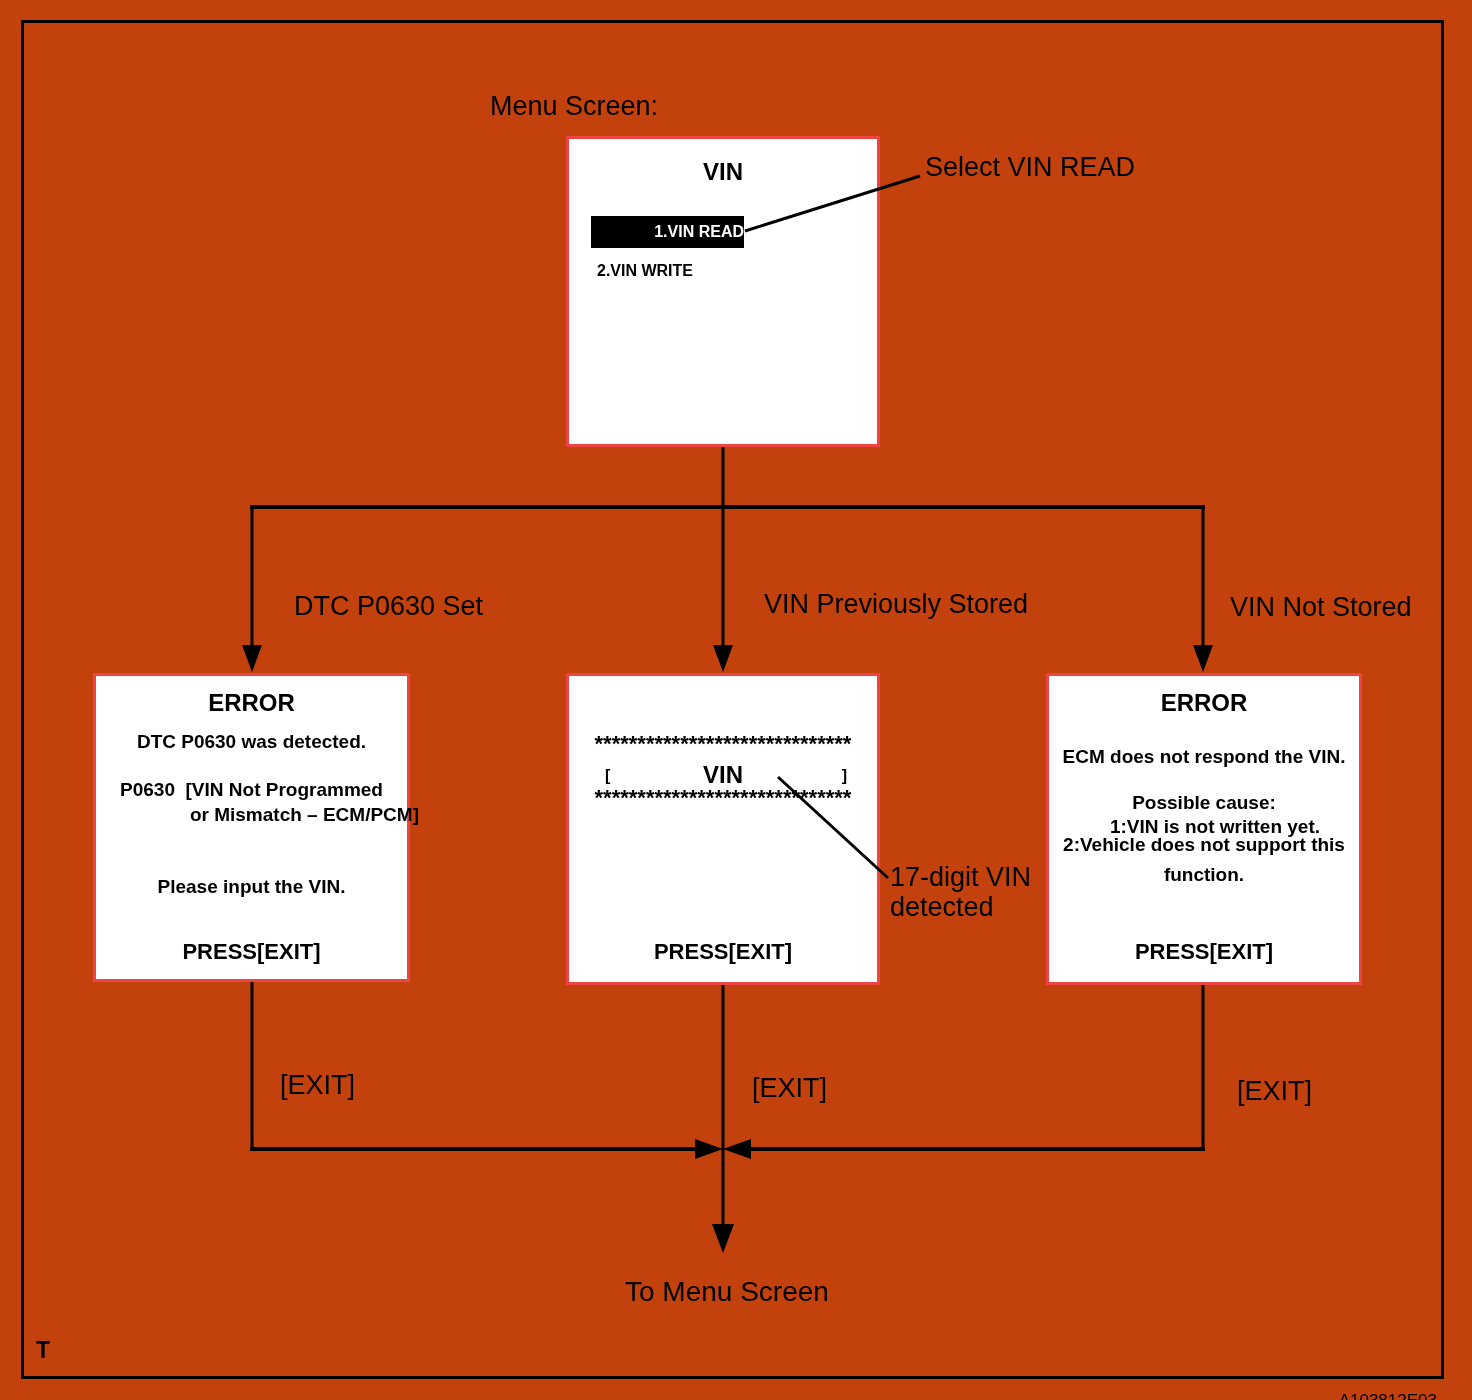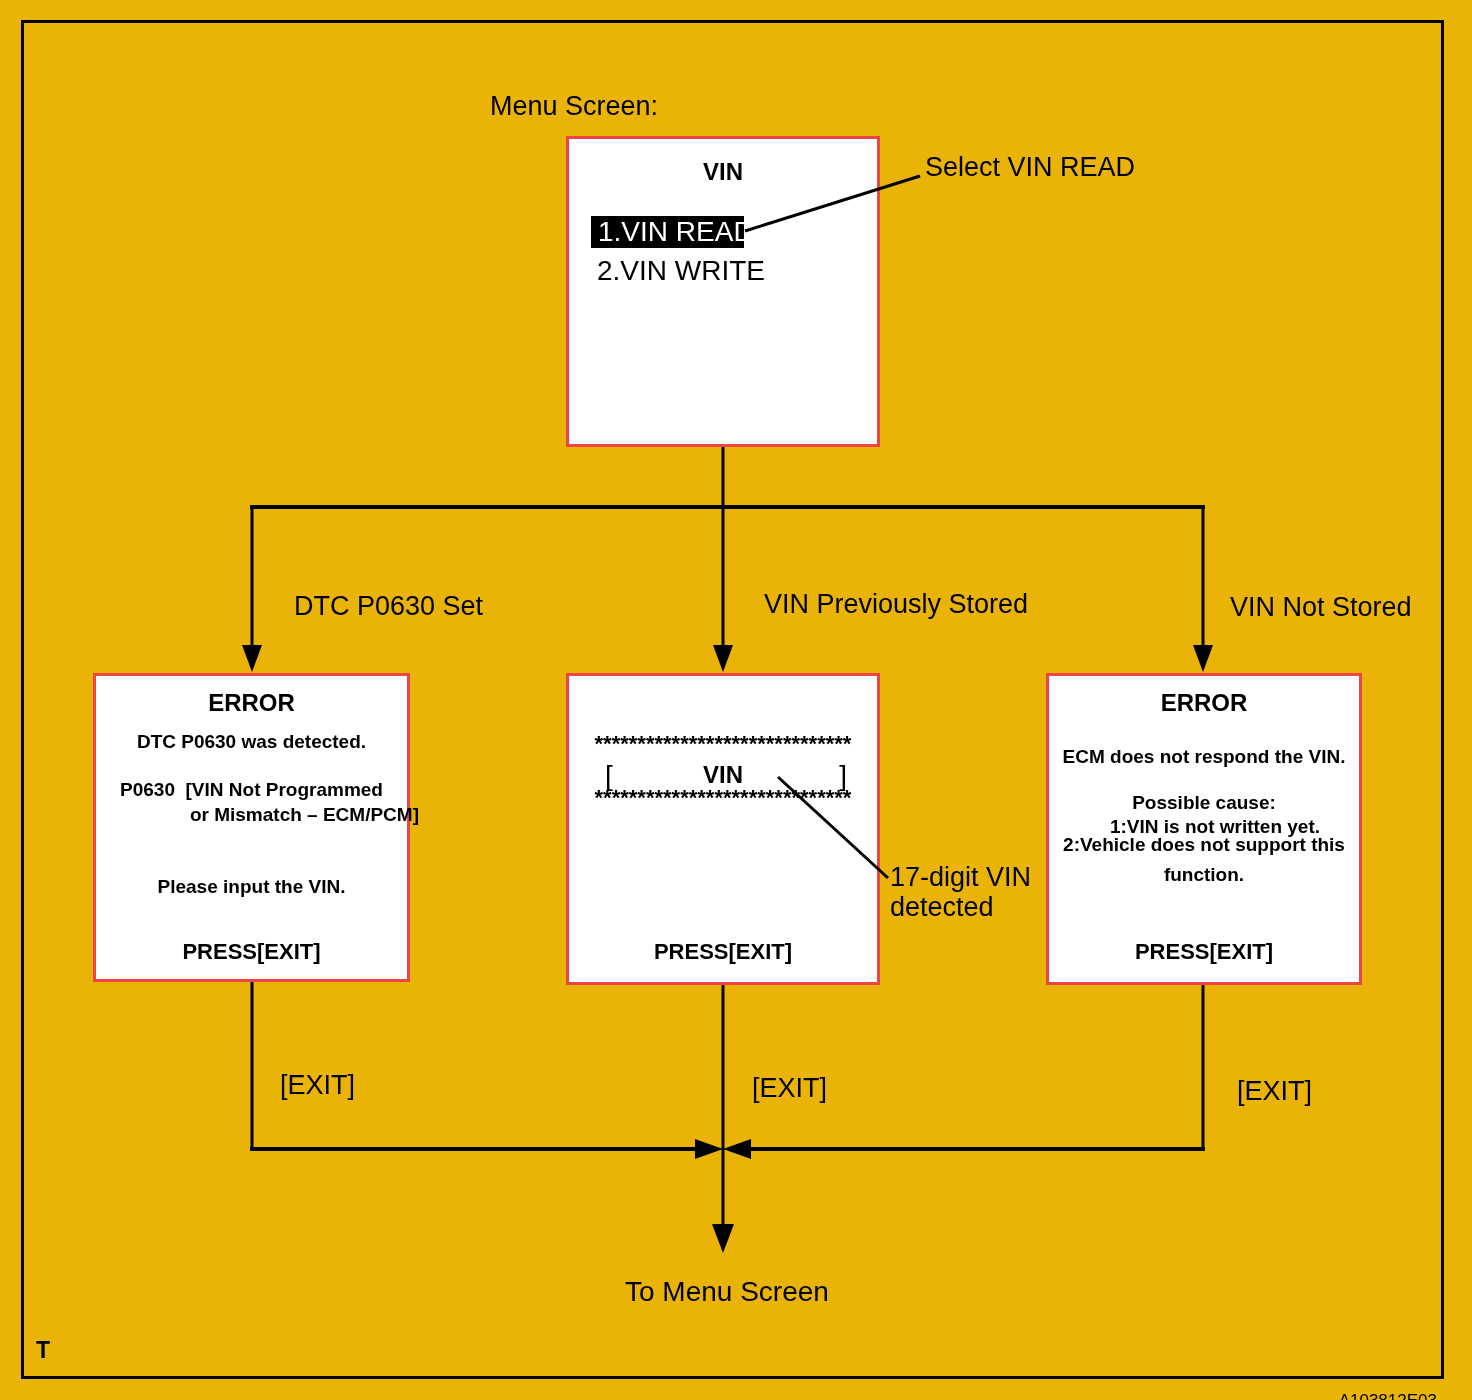--- a/index.html
+++ b/index.html
@@ -1,27 +1,27 @@
 <!DOCTYPE html>
 <html><head>
 <meta charset="utf-8">
 <style>
   html,body{margin:0;padding:0;background:#fff;}
   #canvas{
-    position:relative;width:1472px;height:1400px;background:#eab308;
+    position:relative;width:1472px;height:1400px;background:#c2410c;
     font-family:"Liberation Sans",sans-serif;color:#000;overflow:hidden;
   }
   .abs{position:absolute;}
   .frame{border:3px solid #000;box-sizing:border-box;background:transparent;}
   .screenbox{border:3px solid #ef4444;box-sizing:border-box;background:#fff;}
   .flow-label{font-size:27px;line-height:30px;white-space:nowrap;}
   .box-title{font-weight:bold;font-size:24px;line-height:26px;text-align:center;width:100%;}
   .box-body{font-weight:bold;font-size:19px;line-height:25px;text-align:center;width:100%;}
   .press{font-weight:bold;font-size:22px;line-height:24px;text-align:center;width:100%;}
-  .menu-item{font-weight:normal;font-size:28px;line-height:32px;white-space:nowrap;}
+  .menu-item{font-weight:bold;font-size:16px;line-height:32px;white-space:nowrap;text-align:right;}
   .hl{background:#000;color:#fff;padding-left:7px;box-sizing:border-box;}
   .stars{font-weight:bold;font-size:22px;line-height:16px;text-align:center;width:100%;letter-spacing:0px;white-space:nowrap;}
   .code{font-size:17px;line-height:19px;text-align:right;}
   svg{position:absolute;left:0;top:0;pointer-events:none;}
 </style>
 </head>
 <body>
 
 <div id="canvas">
 

